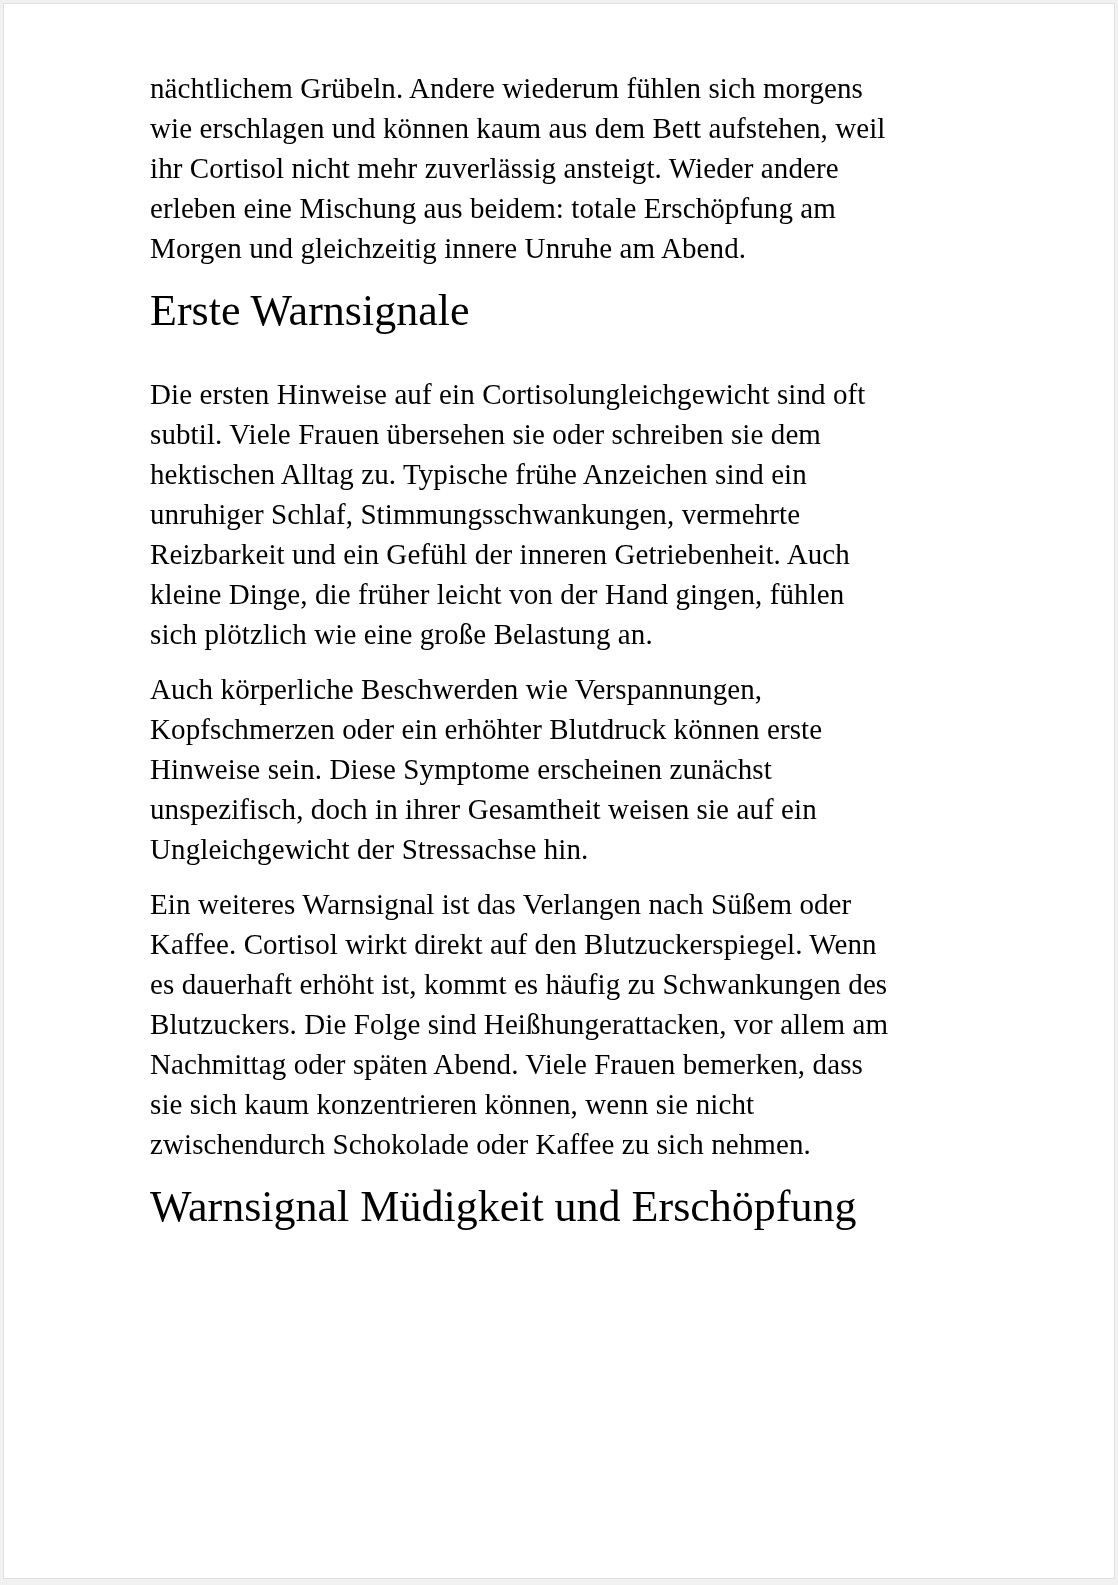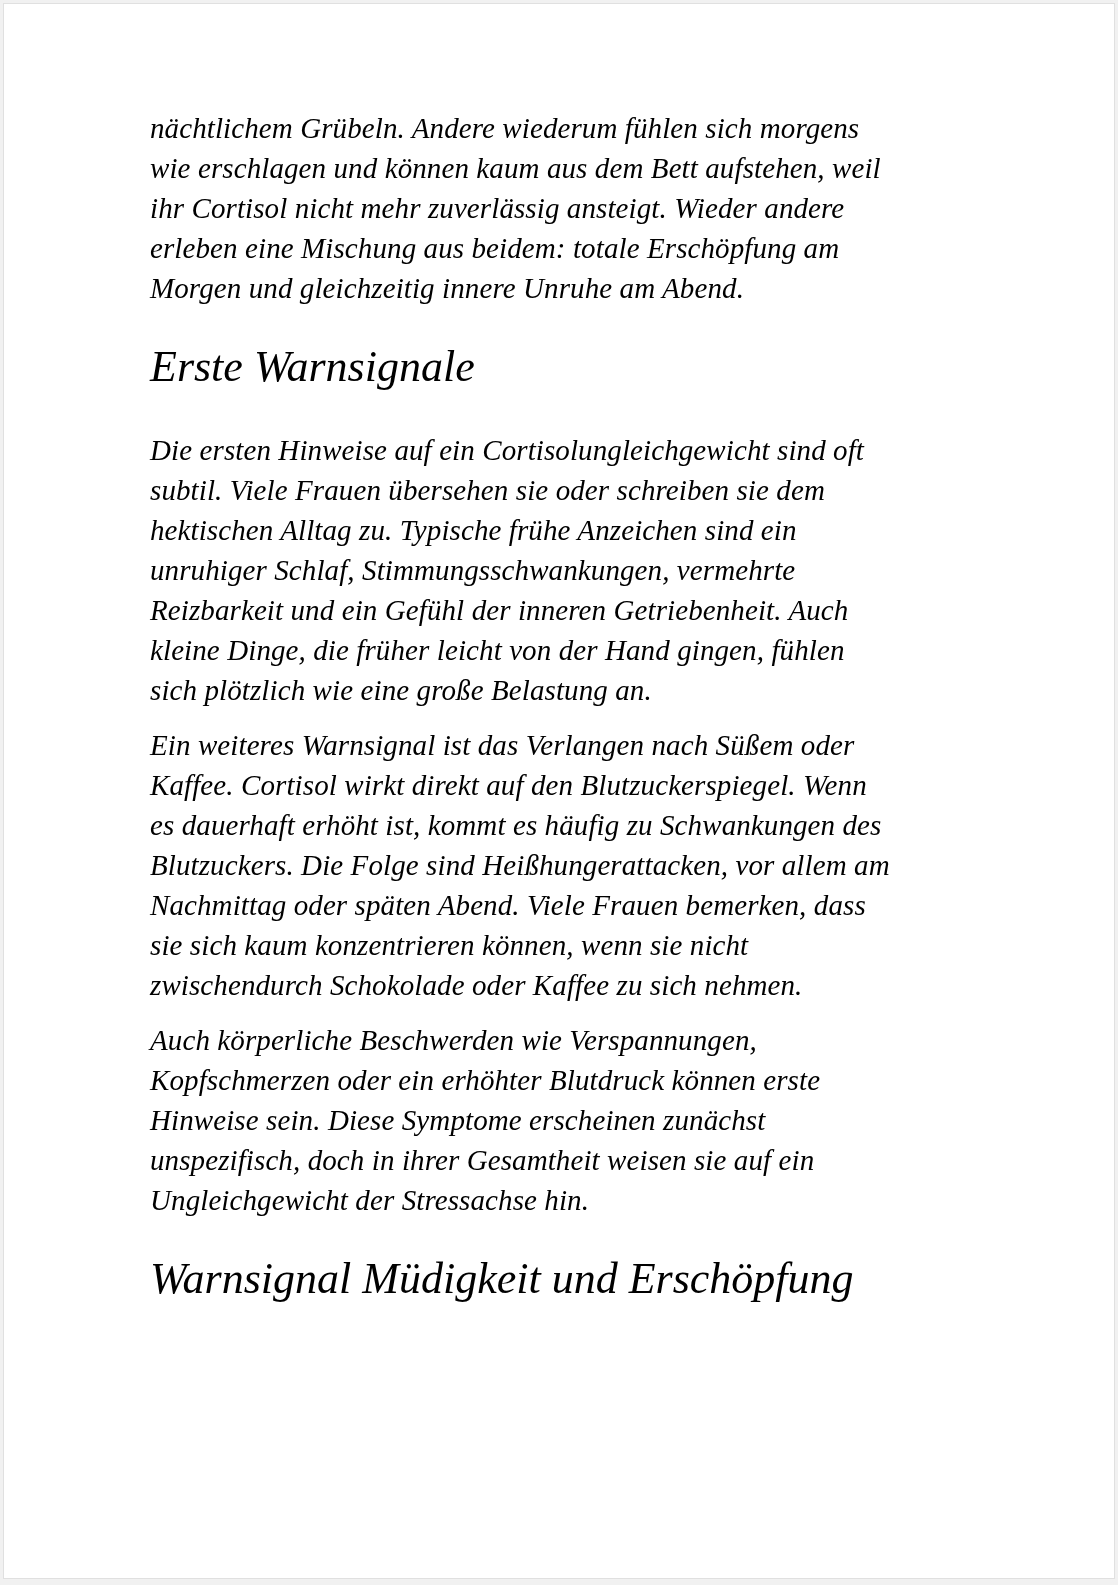--- a/index.html
+++ b/index.html
@@ -18,36 +18,35 @@
     position: absolute;
     top: 3px;
     left: 3px;
     right: 3px;
     bottom: 6px;
     background: var(--page-bg, #ffffff);
     border: 1px solid var(--page-border, #e0e0e0);
     box-sizing: border-box;
   }
   .content {
-    padding: 104px 120px 0 146px;
+    padding: 64px 120px 0 146px;
     color: var(--text, #000000);
-    font-style: italic;
   }
   .body-paragraph {
     font-size: 29px;
     line-height: 40px;
     margin: 0 0 15px 0;
     white-space: pre-line;   
     letter-spacing: 0.1px;
   }
   .section-heading {
     font-size: 44px;
     line-height: 54px;
     font-weight: normal;
-    margin: 32px 0 36px 0;
+    margin: 16px 0 36px 0;
     white-space: pre-line;
   }
 </style>
 </head>
 <body style="--text: #000000; --page-bg: #ffffff; --canvas-bg: #f1f1f1; --page-border: #e0e0e0;">
 
 <div class="page">
   <div class="content">
 
     <p class="body-paragraph">nächtlichem Grübeln. Andere wiederum fühlen sich morgens
@@ -59,30 +58,30 @@
     <h2 class="section-heading">Erste Warnsignale</h2>
 
     <p class="body-paragraph">Die ersten Hinweise auf ein Cortisolungleichgewicht sind oft
 subtil. Viele Frauen übersehen sie oder schreiben sie dem
 hektischen Alltag zu. Typische frühe Anzeichen sind ein
 unruhiger Schlaf, Stimmungsschwankungen, vermehrte
 Reizbarkeit und ein Gefühl der inneren Getriebenheit. Auch
 kleine Dinge, die früher leicht von der Hand gingen, fühlen
 sich plötzlich wie eine große Belastung an.</p>
 
+    <p class="body-paragraph">Auch körperliche Beschwerden wie Verspannungen,
+Kopfschmerzen oder ein erhöhter Blutdruck können erste
+Hinweise sein. Diese Symptome erscheinen zunächst
+unspezifisch, doch in ihrer Gesamtheit weisen sie auf ein
+Ungleichgewicht der Stressachse hin.</p>
+
     <p class="body-paragraph">Ein weiteres Warnsignal ist das Verlangen nach Süßem oder
 Kaffee. Cortisol wirkt direkt auf den Blutzuckerspiegel. Wenn
 es dauerhaft erhöht ist, kommt es häufig zu Schwankungen des
 Blutzuckers. Die Folge sind Heißhungerattacken, vor allem am
 Nachmittag oder späten Abend. Viele Frauen bemerken, dass
 sie sich kaum konzentrieren können, wenn sie nicht
 zwischendurch Schokolade oder Kaffee zu sich nehmen.</p>
 
-    <p class="body-paragraph">Auch körperliche Beschwerden wie Verspannungen,
-Kopfschmerzen oder ein erhöhter Blutdruck können erste
-Hinweise sein. Diese Symptome erscheinen zunächst
-unspezifisch, doch in ihrer Gesamtheit weisen sie auf ein
-Ungleichgewicht der Stressachse hin.</p>
-
     <h2 class="section-heading">Warnsignal Müdigkeit und Erschöpfung</h2>
 
   </div>
 </div>
 
 </body></html>

